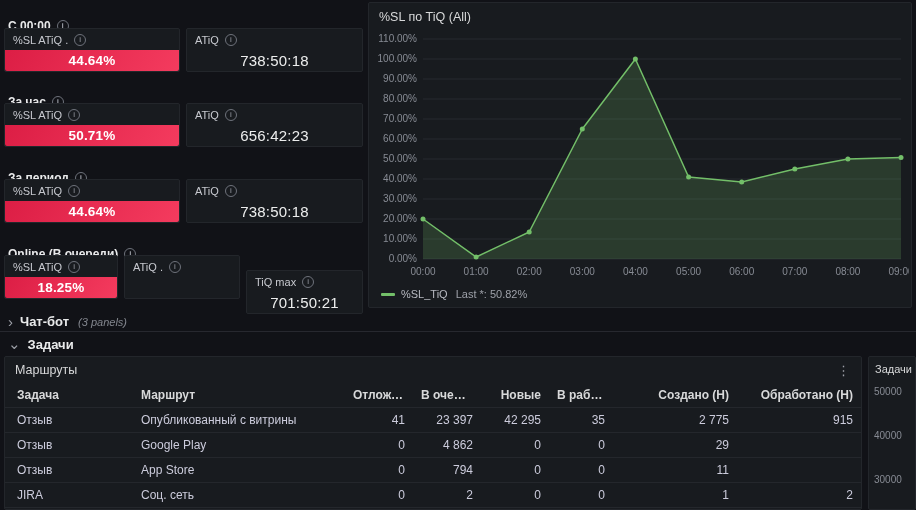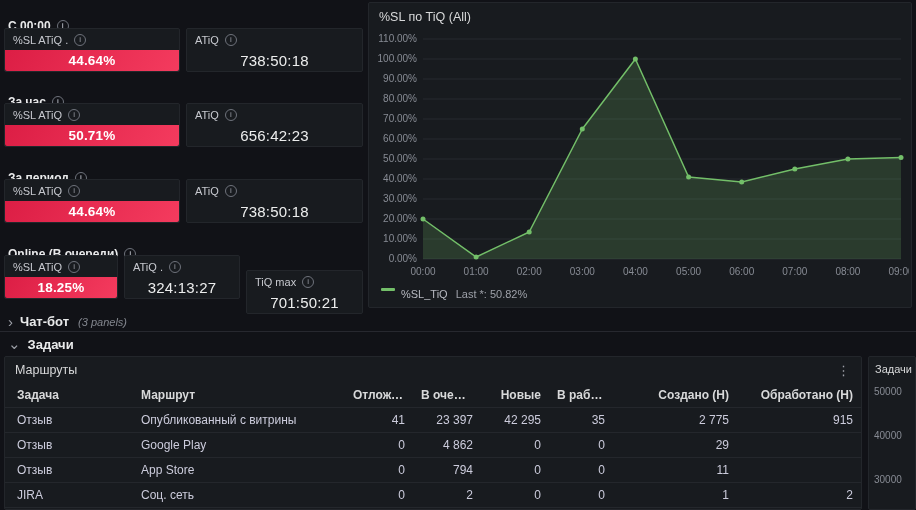--- a/index.html
+++ b/index.html
@@ -43,21 +43,21 @@
   .chart-title {
     padding: 7px 10px 0 10px; font-size: 12.5px; font-weight: 500; color: #d8d9da;
   }
   .chart-svg { position: absolute; left: 4px; top: 26px; }
   svg { font-family: "Liberation Sans", sans-serif; }
   .grid { stroke: rgba(204,204,220,0.09); stroke-width: 1; }
   .ytick { fill: #878b94; font-size: 10px; text-anchor: end; }
   .xtick { fill: #878b94; font-size: 10px; text-anchor: middle; }
   .chart-legend {
     position: absolute; left: 12px; bottom: 7px;
-    display: flex; align-items: flex-start; font-size: 11px;
+    display: flex; align-items: center; font-size: 11px;
   }
   .legend-swatch { width: 14px; height: 3px; background: #73bf69; border-radius: 1px; margin-right: 6px; }
   .legend-name { color: #b6b9c0; }
   .legend-last { color: #9da0a8; margin-left: 8px; }
   
   .row-toggle {
     position: absolute; left: 0; width: 916px;
     display: flex; align-items: center; gap: 7px;
     padding-left: 8px; cursor: pointer;
   }
@@ -161,21 +161,20 @@
       <span class="stat-title">%SL ATiQ</span>
       <span class="info-icon">i</span>
     </div>
     <div class="stat-value red">18.25%</div>
   </div>
   <div class="panel stat" style="left:124px;top:255px;width:116px;height:44px">
     <div class="stat-head">
       <span class="stat-title">ATiQ .</span>
       <span class="info-icon">i</span>
     </div>
-    <div class="stat-value">324:13:27</div>
   </div>
   <div class="panel stat" style="left:246px;top:270px;width:117px;height:44px">
     <div class="stat-head">
       <span class="stat-title">TiQ max</span>
       <span class="info-icon">i</span>
     </div>
     <div class="stat-value">701:50:21</div>
   </div>
 
   <div class="panel" style="left:368px;top:2px;width:544px;height:306px">

